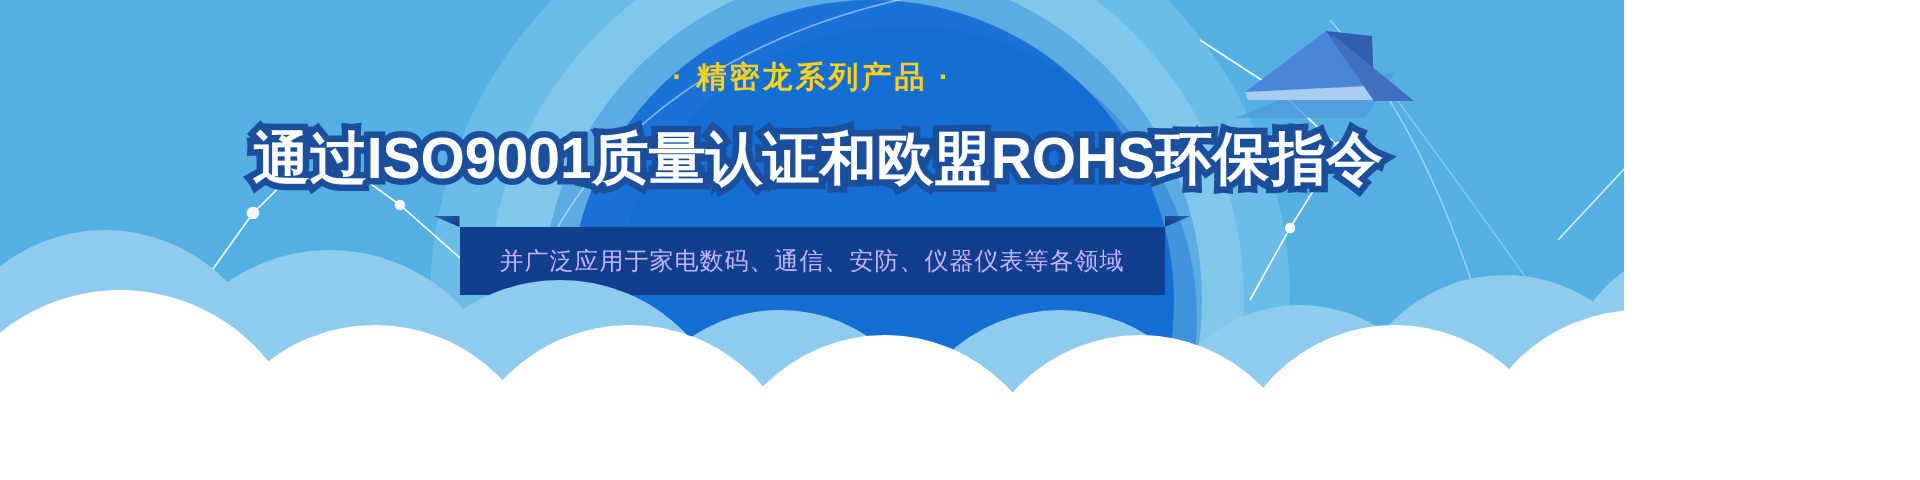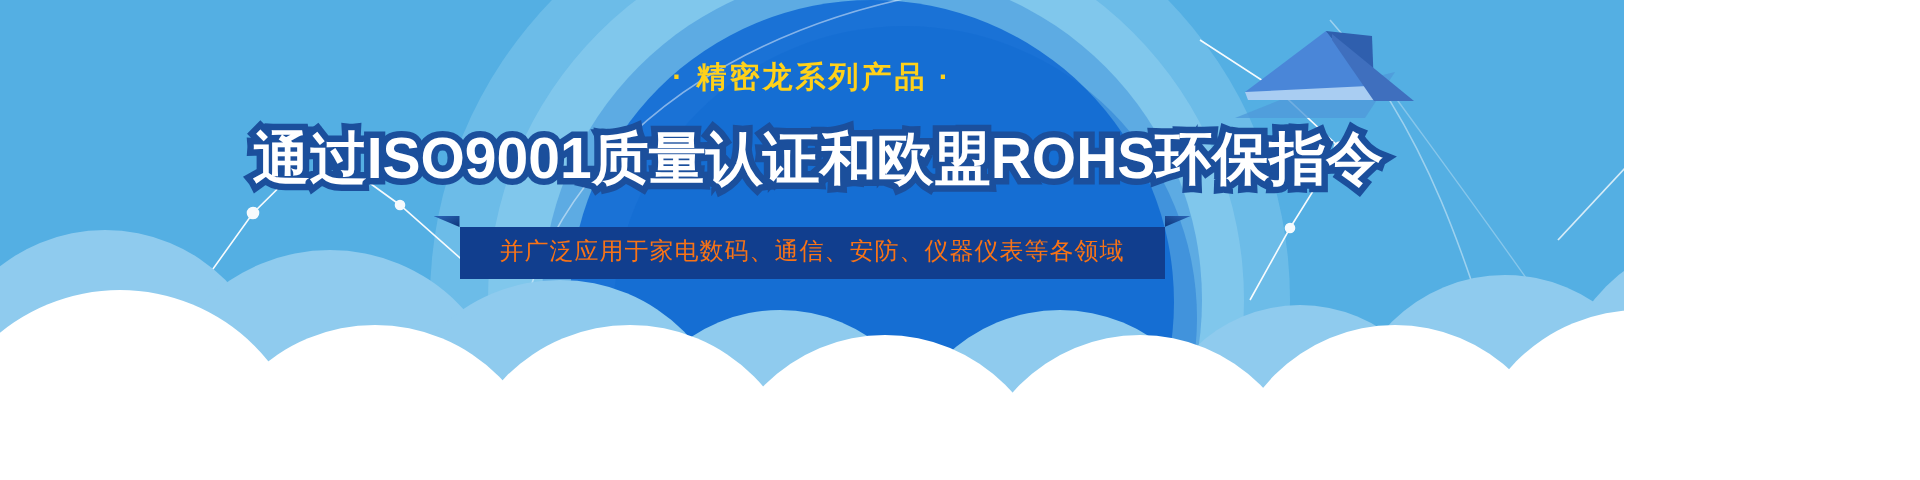--- a/index.html
+++ b/index.html
@@ -90,29 +90,28 @@
     height:11px;
     z-index:0;
   }
   .ribbon-fold.left { left:-26px;  background:linear-gradient(to bottom right,#2b66b8,#0d3579); clip-path:polygon(0 0,100% 100%,100% 0); }
   .ribbon-fold.right{ right:-26px; background:linear-gradient(to bottom left,#2b66b8,#0d3579); clip-path:polygon(0 100%,0 0,100% 0); }
 
   .ribbon{
     position:relative;
     z-index:1;
     background:#113e8e;
-    color:#f97316;
+    color:#c4b5fd;
     font-size:24px;
     font-weight:400;
     line-height:52px;
     letter-spacing:1px;
-    padding:0 40px;
+    padding:8px 40px;
     white-space:nowrap;
     display:block;
-    font-family:Liberation Mono, monospace;
   }
 </style>
 </head>
 <body>
 
 <div id="banner">
 
   <svg id="bg-art" class="layer" viewBox="0 0 1920 480" preserveAspectRatio="none" aria-hidden="true">
     <defs>
       <clipPath id="frameClip">

